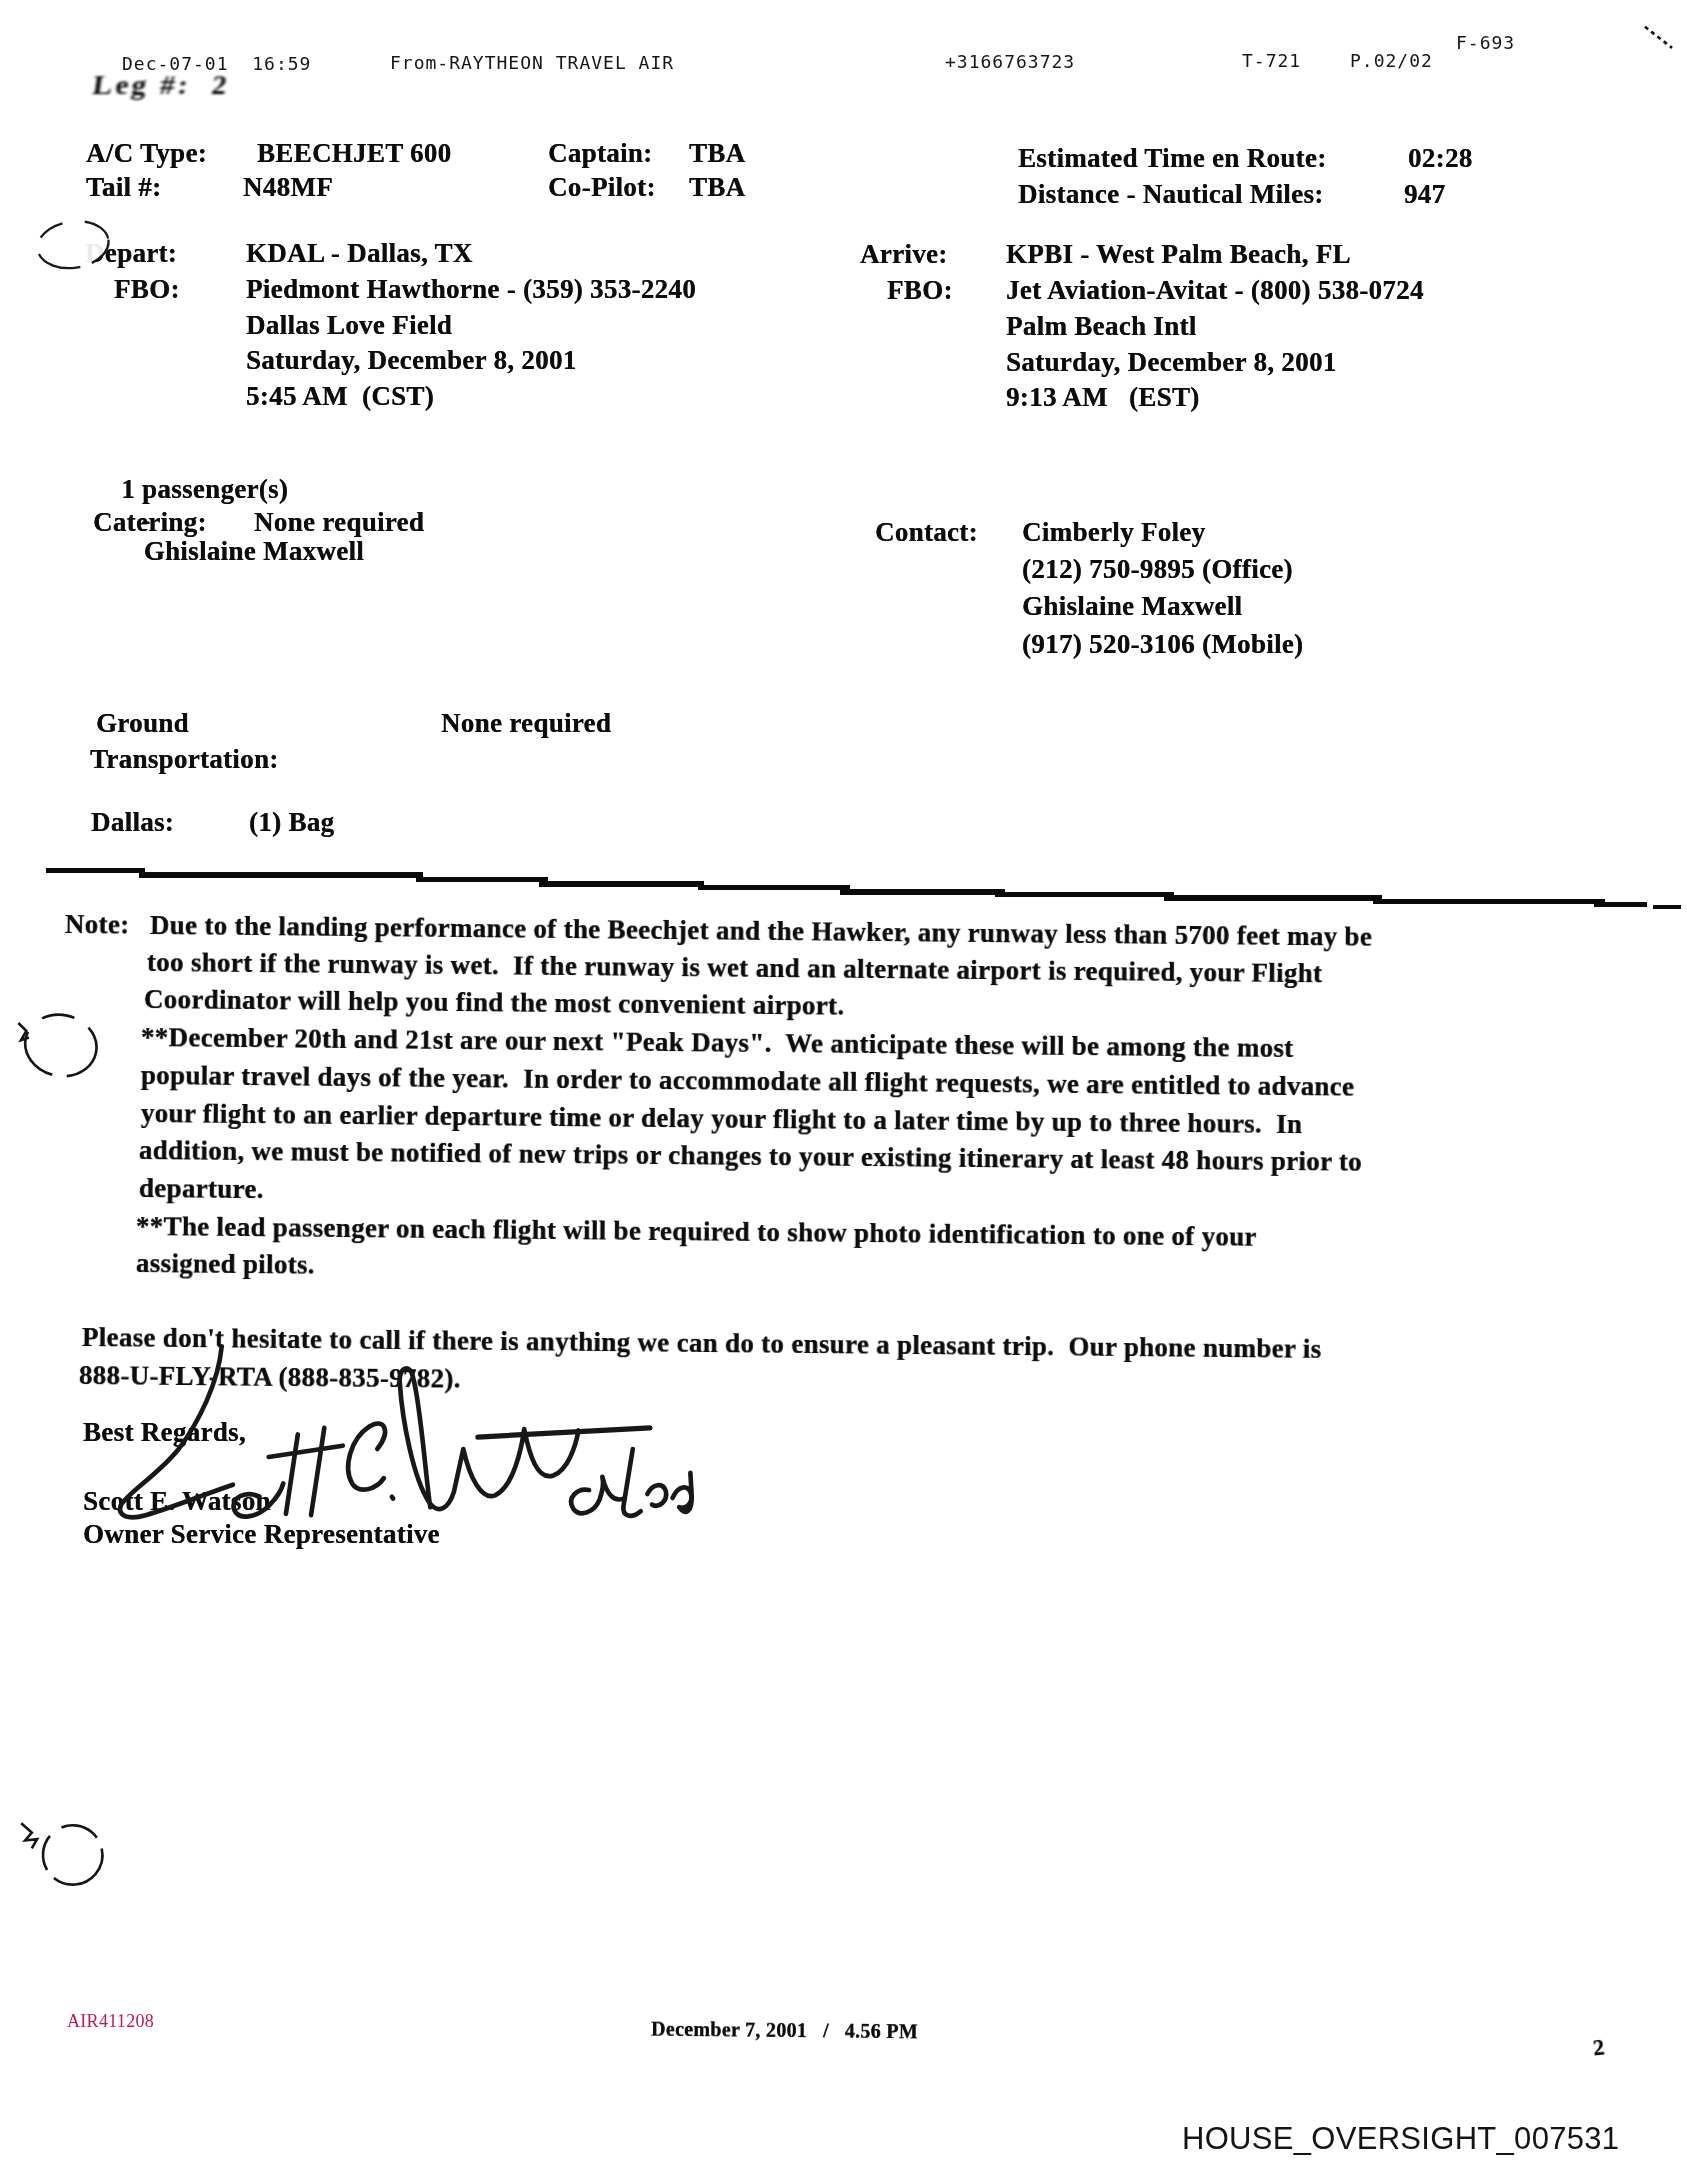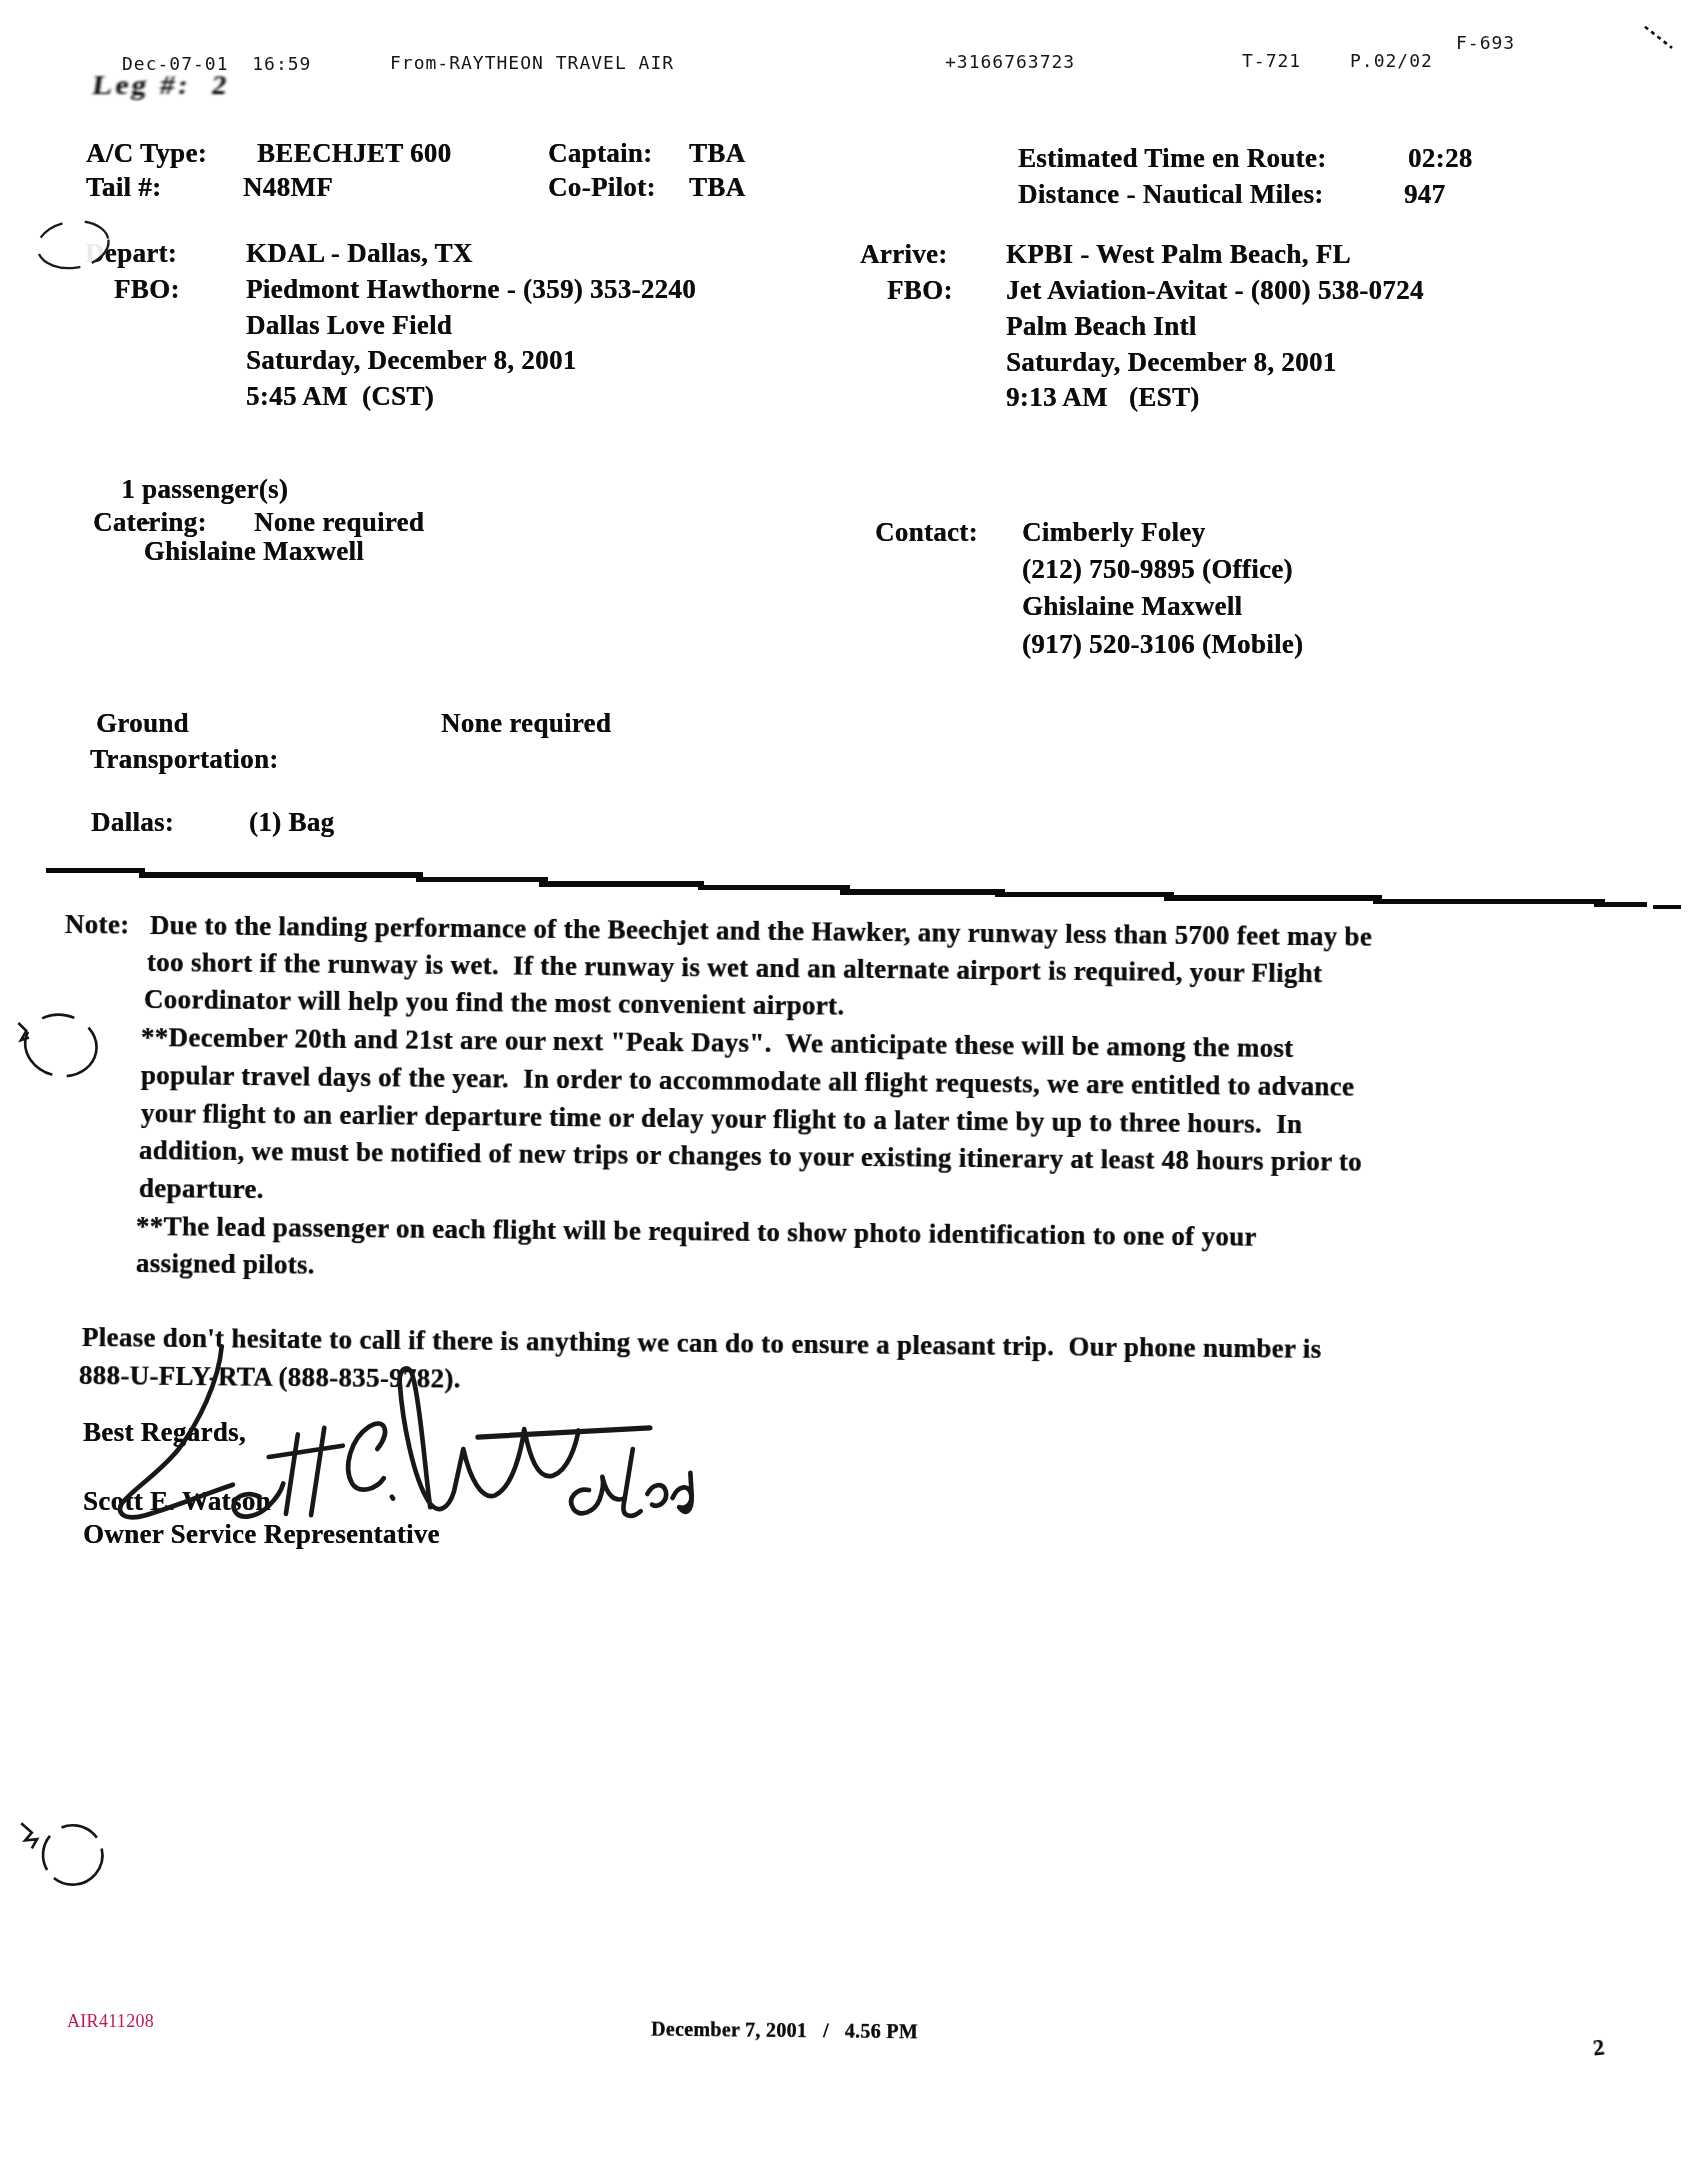--- a/index.html
+++ b/index.html
@@ -147,15 +147,16 @@
   <span class="t sb" style="left:83px;top:1519px">Owner Service Representative</span>
 
   <svg style="left:12px;top:1814px" width="99" height="76" viewBox="0 0 150 115">
     <circle cx="92" cy="62" r="45" fill="none" stroke="#151515" stroke-width="4" stroke-dasharray="70 16 55 22 60 18" transform="rotate(40 92 62)"></circle>
     <polyline points="14,14 30,28 20,40 38,38 30,52" fill="none" stroke="#151515" stroke-width="4"></polyline>
   </svg>
 
   <span class="t footer-small" style="left:67px;top:2011px">AIR411208</span>
   <span class="t sb" style="left:651px;top:2019px;font-size:20px;transform:rotate(0.6deg);filter:blur(0.5px)">December 7, 2001   /   4.56 PM</span>
   <span class="t sb" style="left:1593px;top:2035px;font-size:22.5px;transform:rotate(-6deg);filter:blur(0.3px)">2</span>
+  <span class="t bates" style="left:1182px;top:2121px">HOUSE_OVERSIGHT_007531</span>
 
 </div>
 
 
 </body></html>

